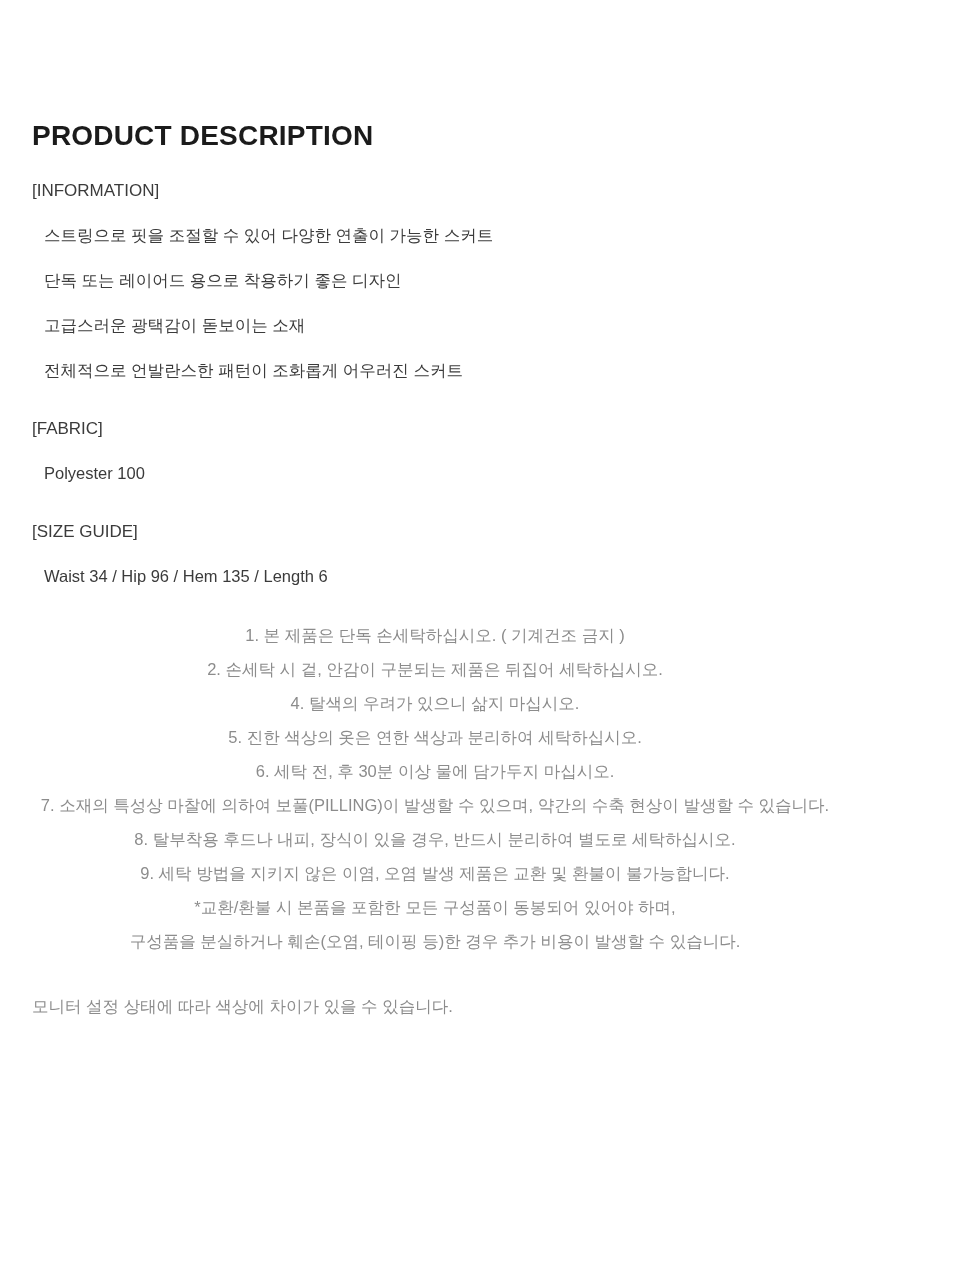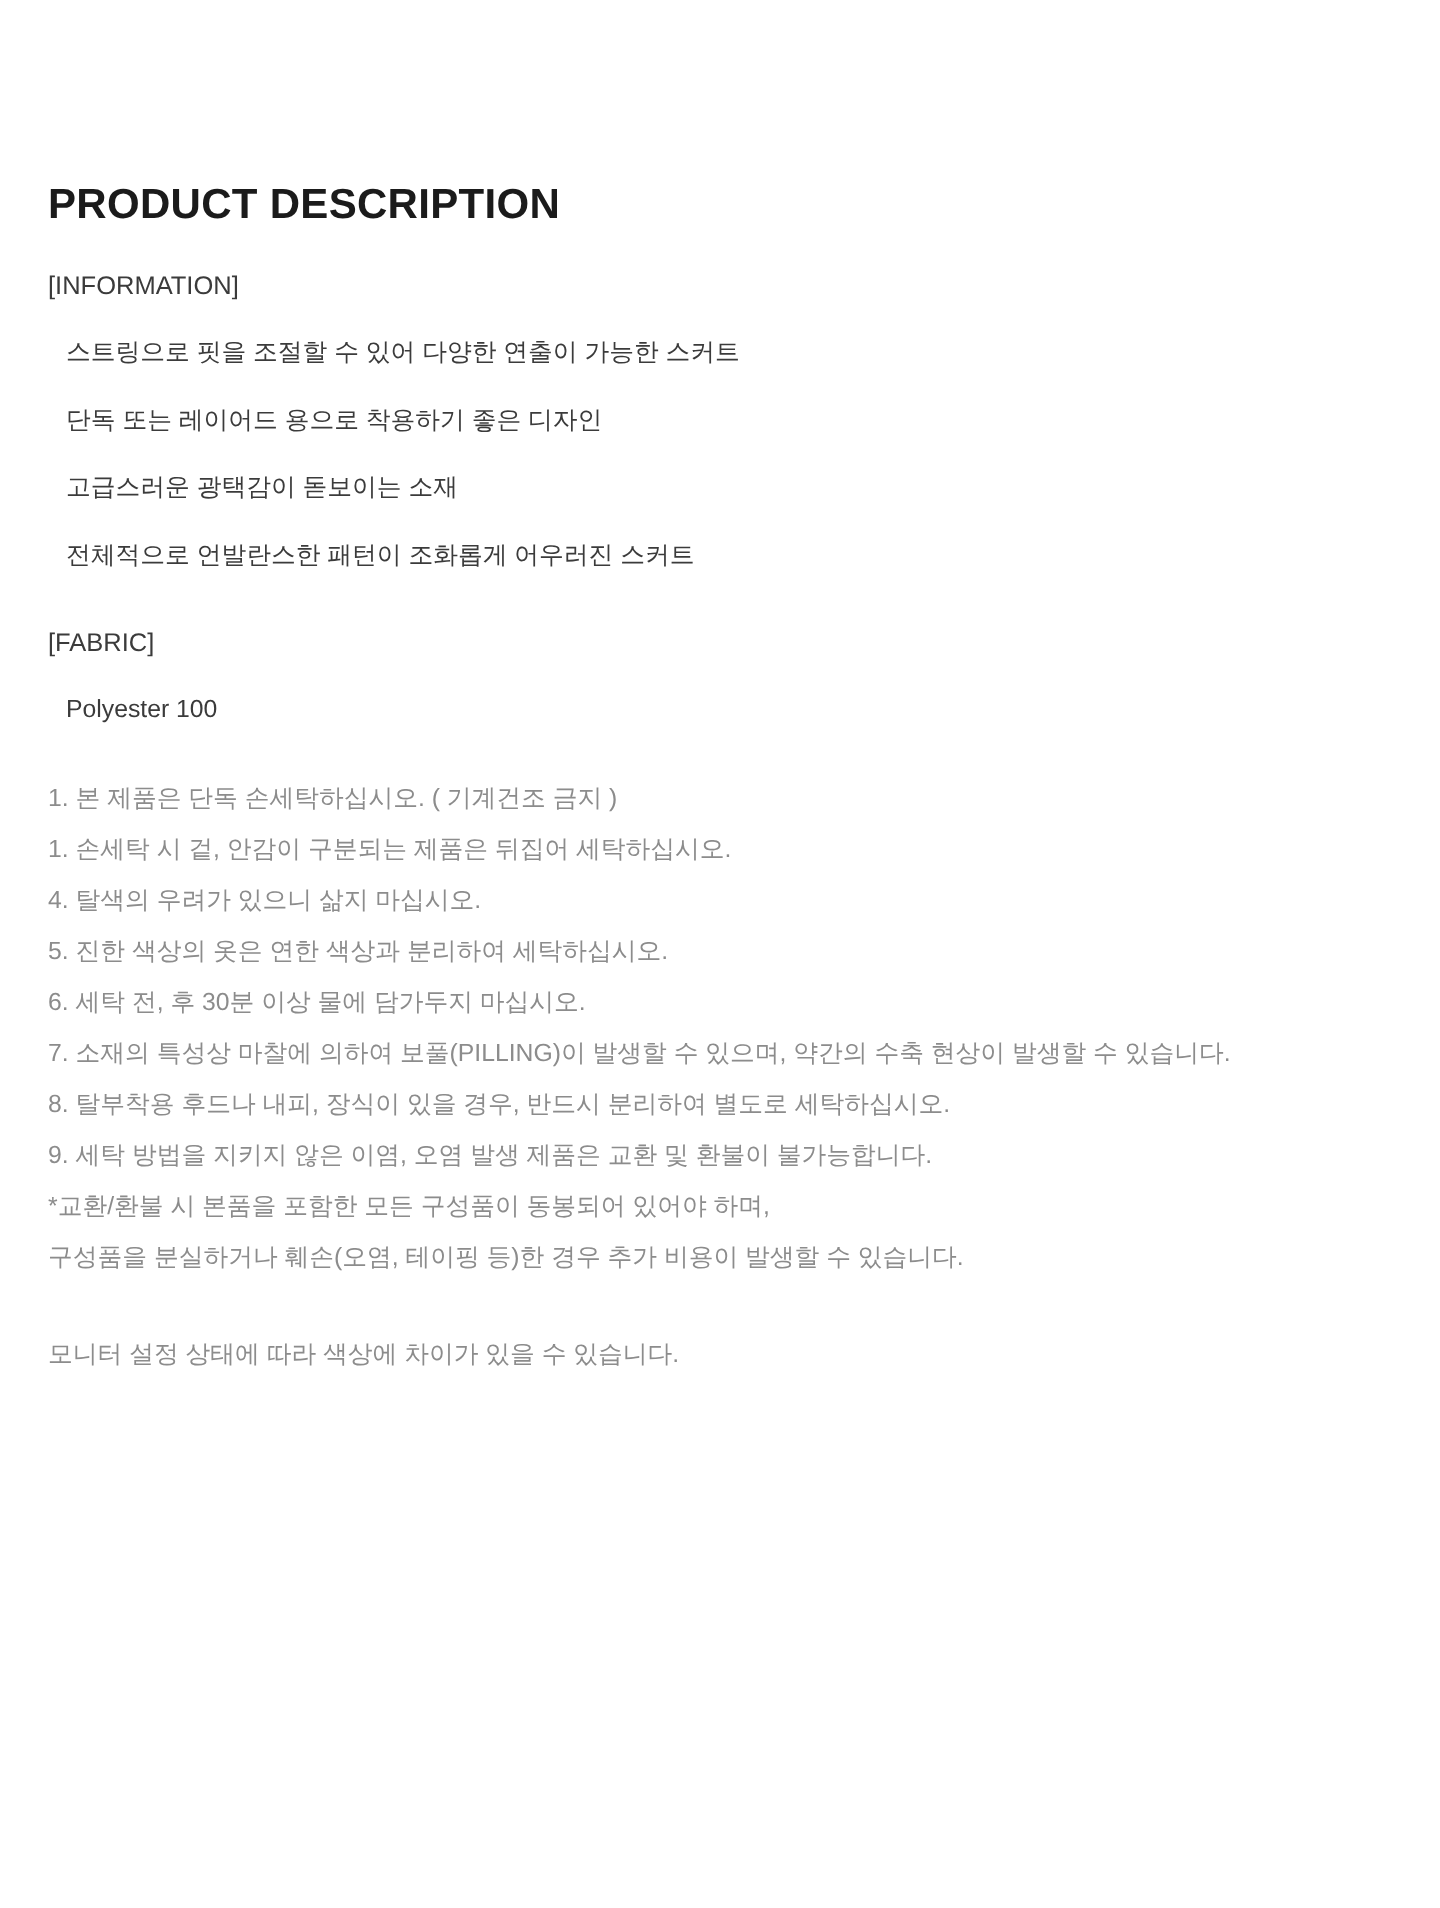--- a/index.html
+++ b/index.html
@@ -51,20 +51,21 @@
   }
   .care-list {
     margin: 0 0 31px 0;
   }
   .care-line {
     margin: 0;
     font-size: 16.5px;
     line-height: 34px;
     font-weight: 400;
     color: #8c8c8c;
+    text-align: center;
   }
   .notes {
     margin: 0;
   }
   .note-line {
     margin: 0;
     font-size: 16.5px;
     line-height: 34px;
     font-weight: 400;
     color: #8c8c8c;
@@ -83,25 +84,29 @@
     <p class="section-line">단독 또는 레이어드 용으로 착용하기 좋은 디자인</p>
     <p class="section-line">고급스러운 광택감이 돋보이는 소재</p>
     <p class="section-line">전체적으로 언발란스한 패턴이 조화롭게 어우러진 스커트</p>
   </div>
 
   <div class="section">
     <p class="section-label">[FABRIC]</p>
     <p class="section-line">Polyester 100</p>
   </div>
 
+  <div class="section">
+    <p class="section-label">[SIZE GUIDE]</p>
+    <p class="section-line">Waist 34 / Hip 96 / Hem 135 / Length 6</p>
+  </div>
 
 
   <div class="care-list">
     <p class="care-line">1. 본 제품은 단독 손세탁하십시오. ( 기계건조 금지 )</p>
-    <p class="care-line">1. 손세탁 시 겉, 안감이 구분되는 제품은 뒤집어 세탁하십시오.</p>
+    <p class="care-line">2. 손세탁 시 겉, 안감이 구분되는 제품은 뒤집어 세탁하십시오.</p>
     <p class="care-line">4. 탈색의 우려가 있으니 삶지 마십시오.</p>
     <p class="care-line">5. 진한 색상의 옷은 연한 색상과 분리하여 세탁하십시오.</p>
     <p class="care-line">6. 세탁 전, 후 30분 이상 물에 담가두지 마십시오.</p>
     <p class="care-line">7. 소재의 특성상 마찰에 의하여 보풀(PILLING)이 발생할 수 있으며, 약간의 수축 현상이 발생할 수 있습니다.</p>
     <p class="care-line">8. 탈부착용 후드나 내피, 장식이 있을 경우, 반드시 분리하여 별도로 세탁하십시오.</p>
     <p class="care-line">9. 세탁 방법을 지키지 않은 이염, 오염 발생 제품은 교환 및 환불이 불가능합니다.</p>
     <p class="care-line">*교환/환불 시 본품을 포함한 모든 구성품이 동봉되어 있어야 하며,</p>
     <p class="care-line">구성품을 분실하거나 훼손(오염, 테이핑 등)한 경우 추가 비용이 발생할 수 있습니다.</p>
   </div>
 

